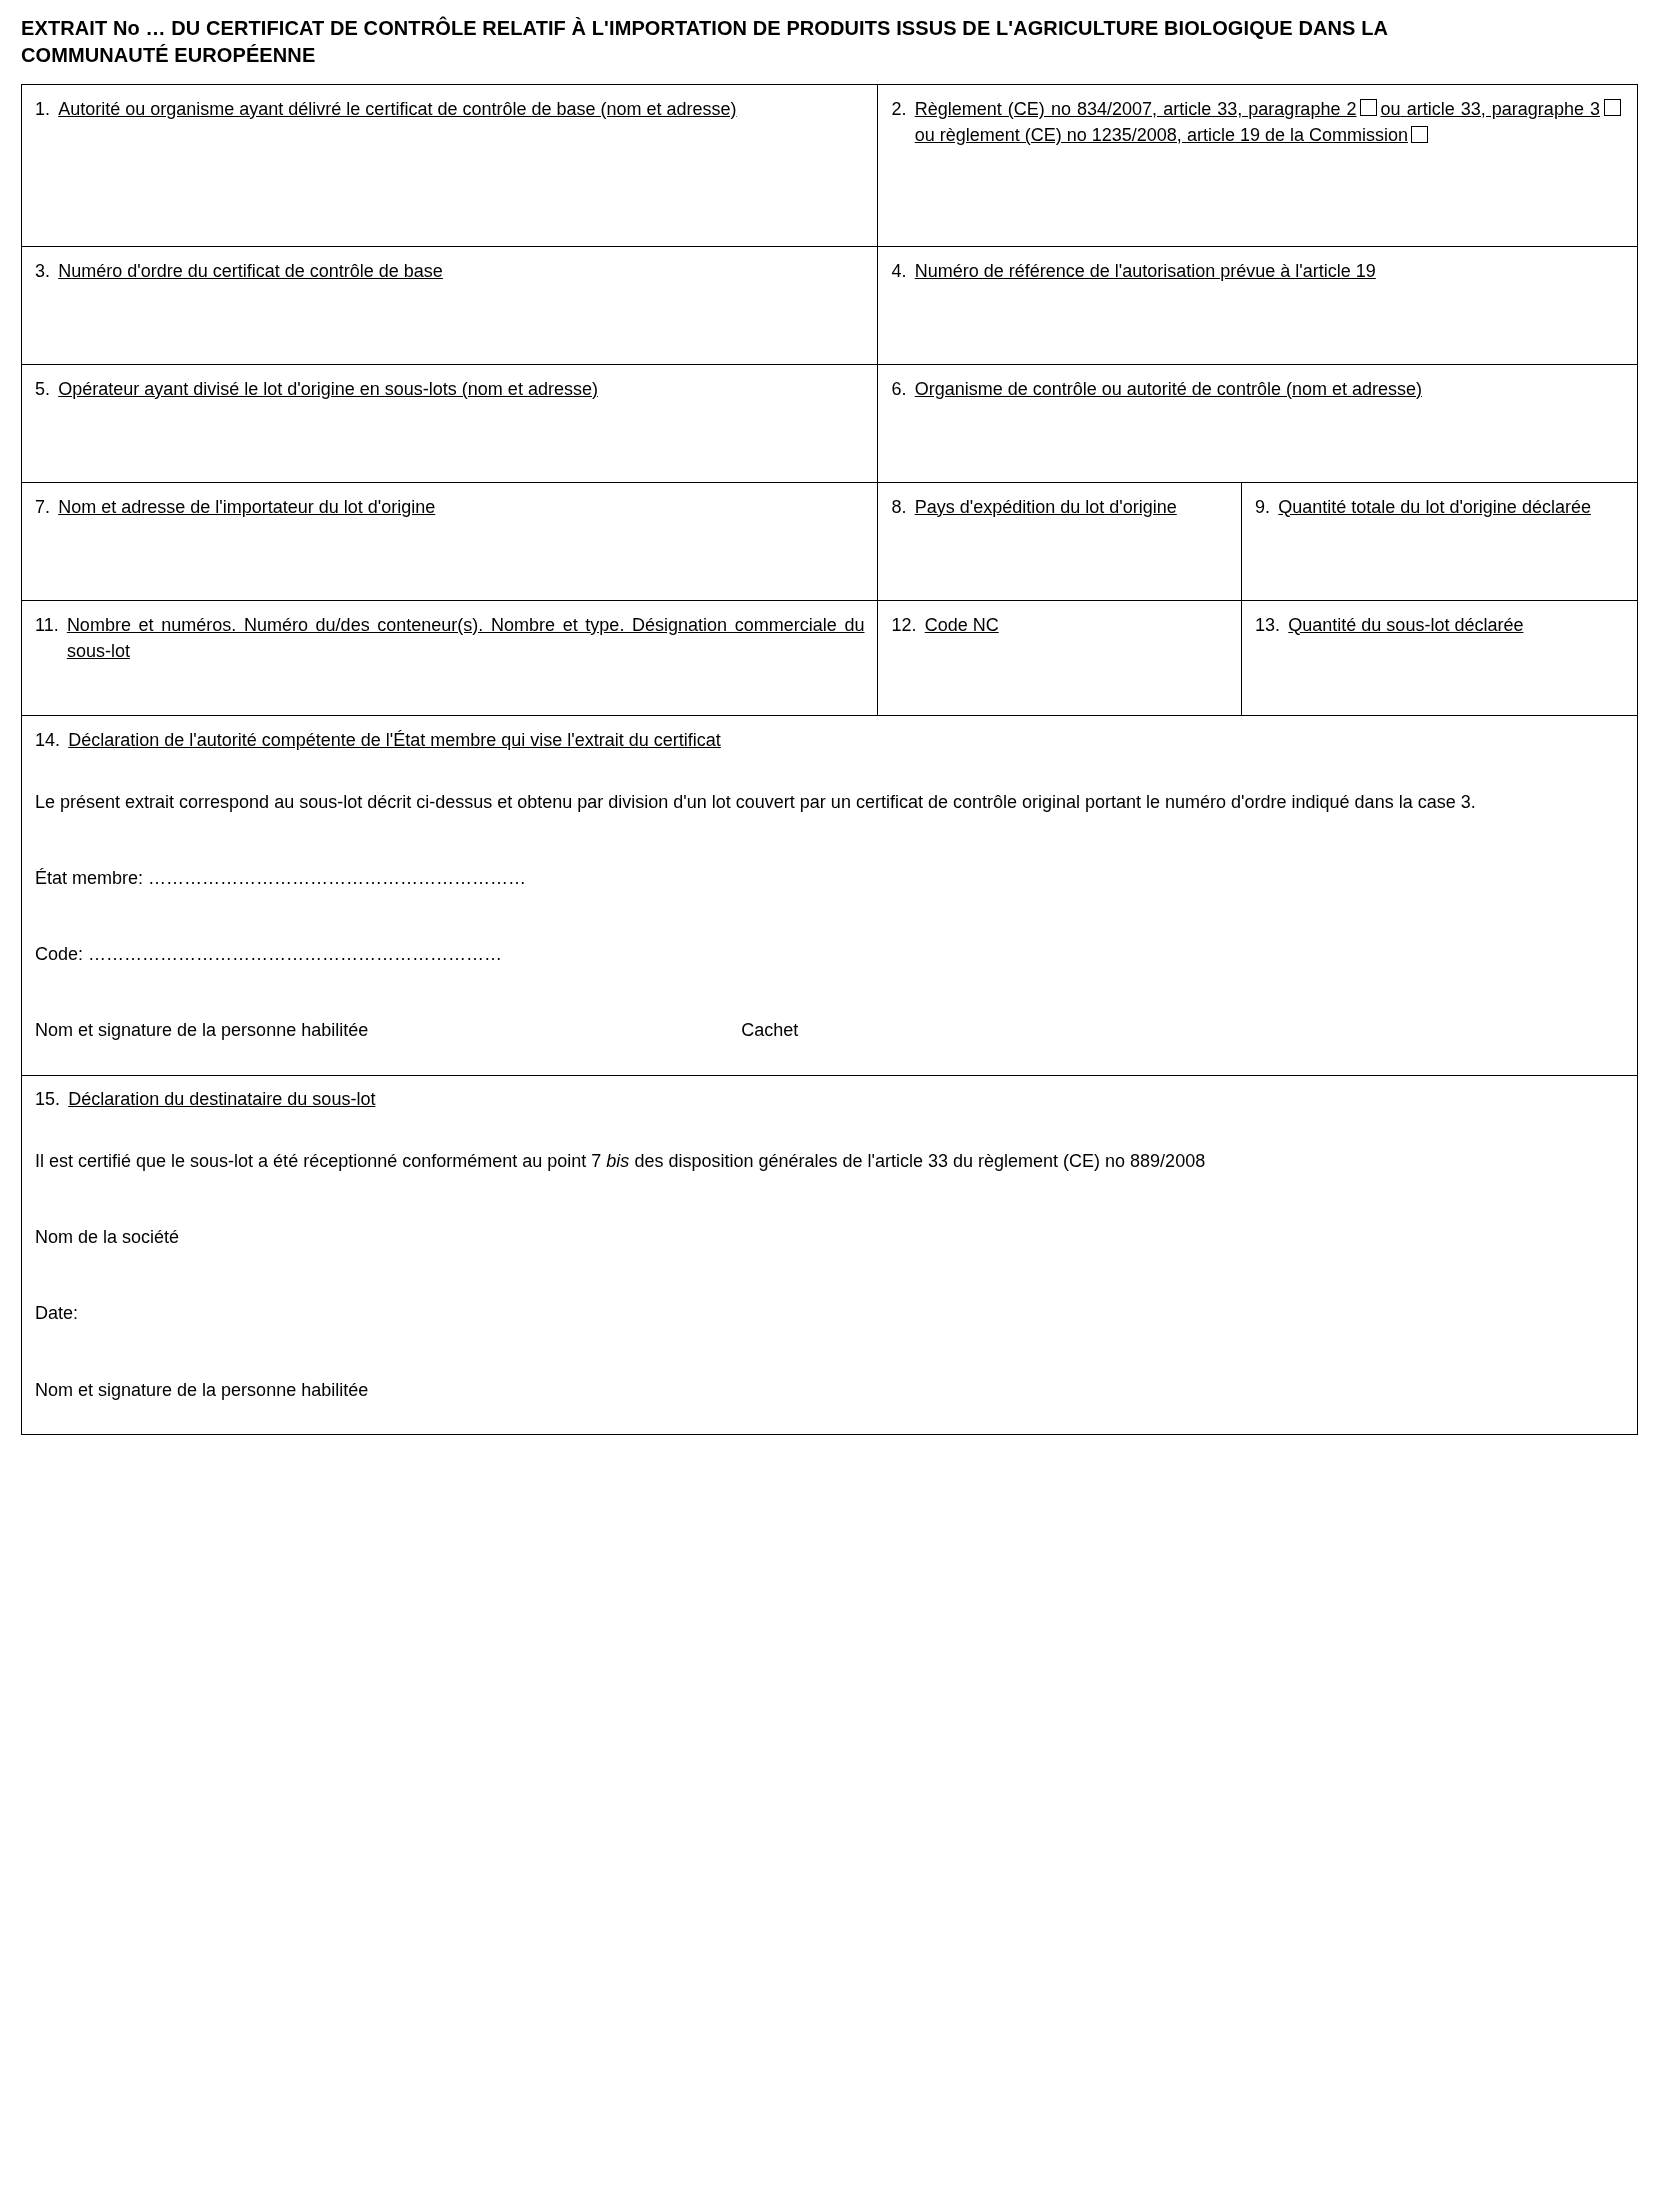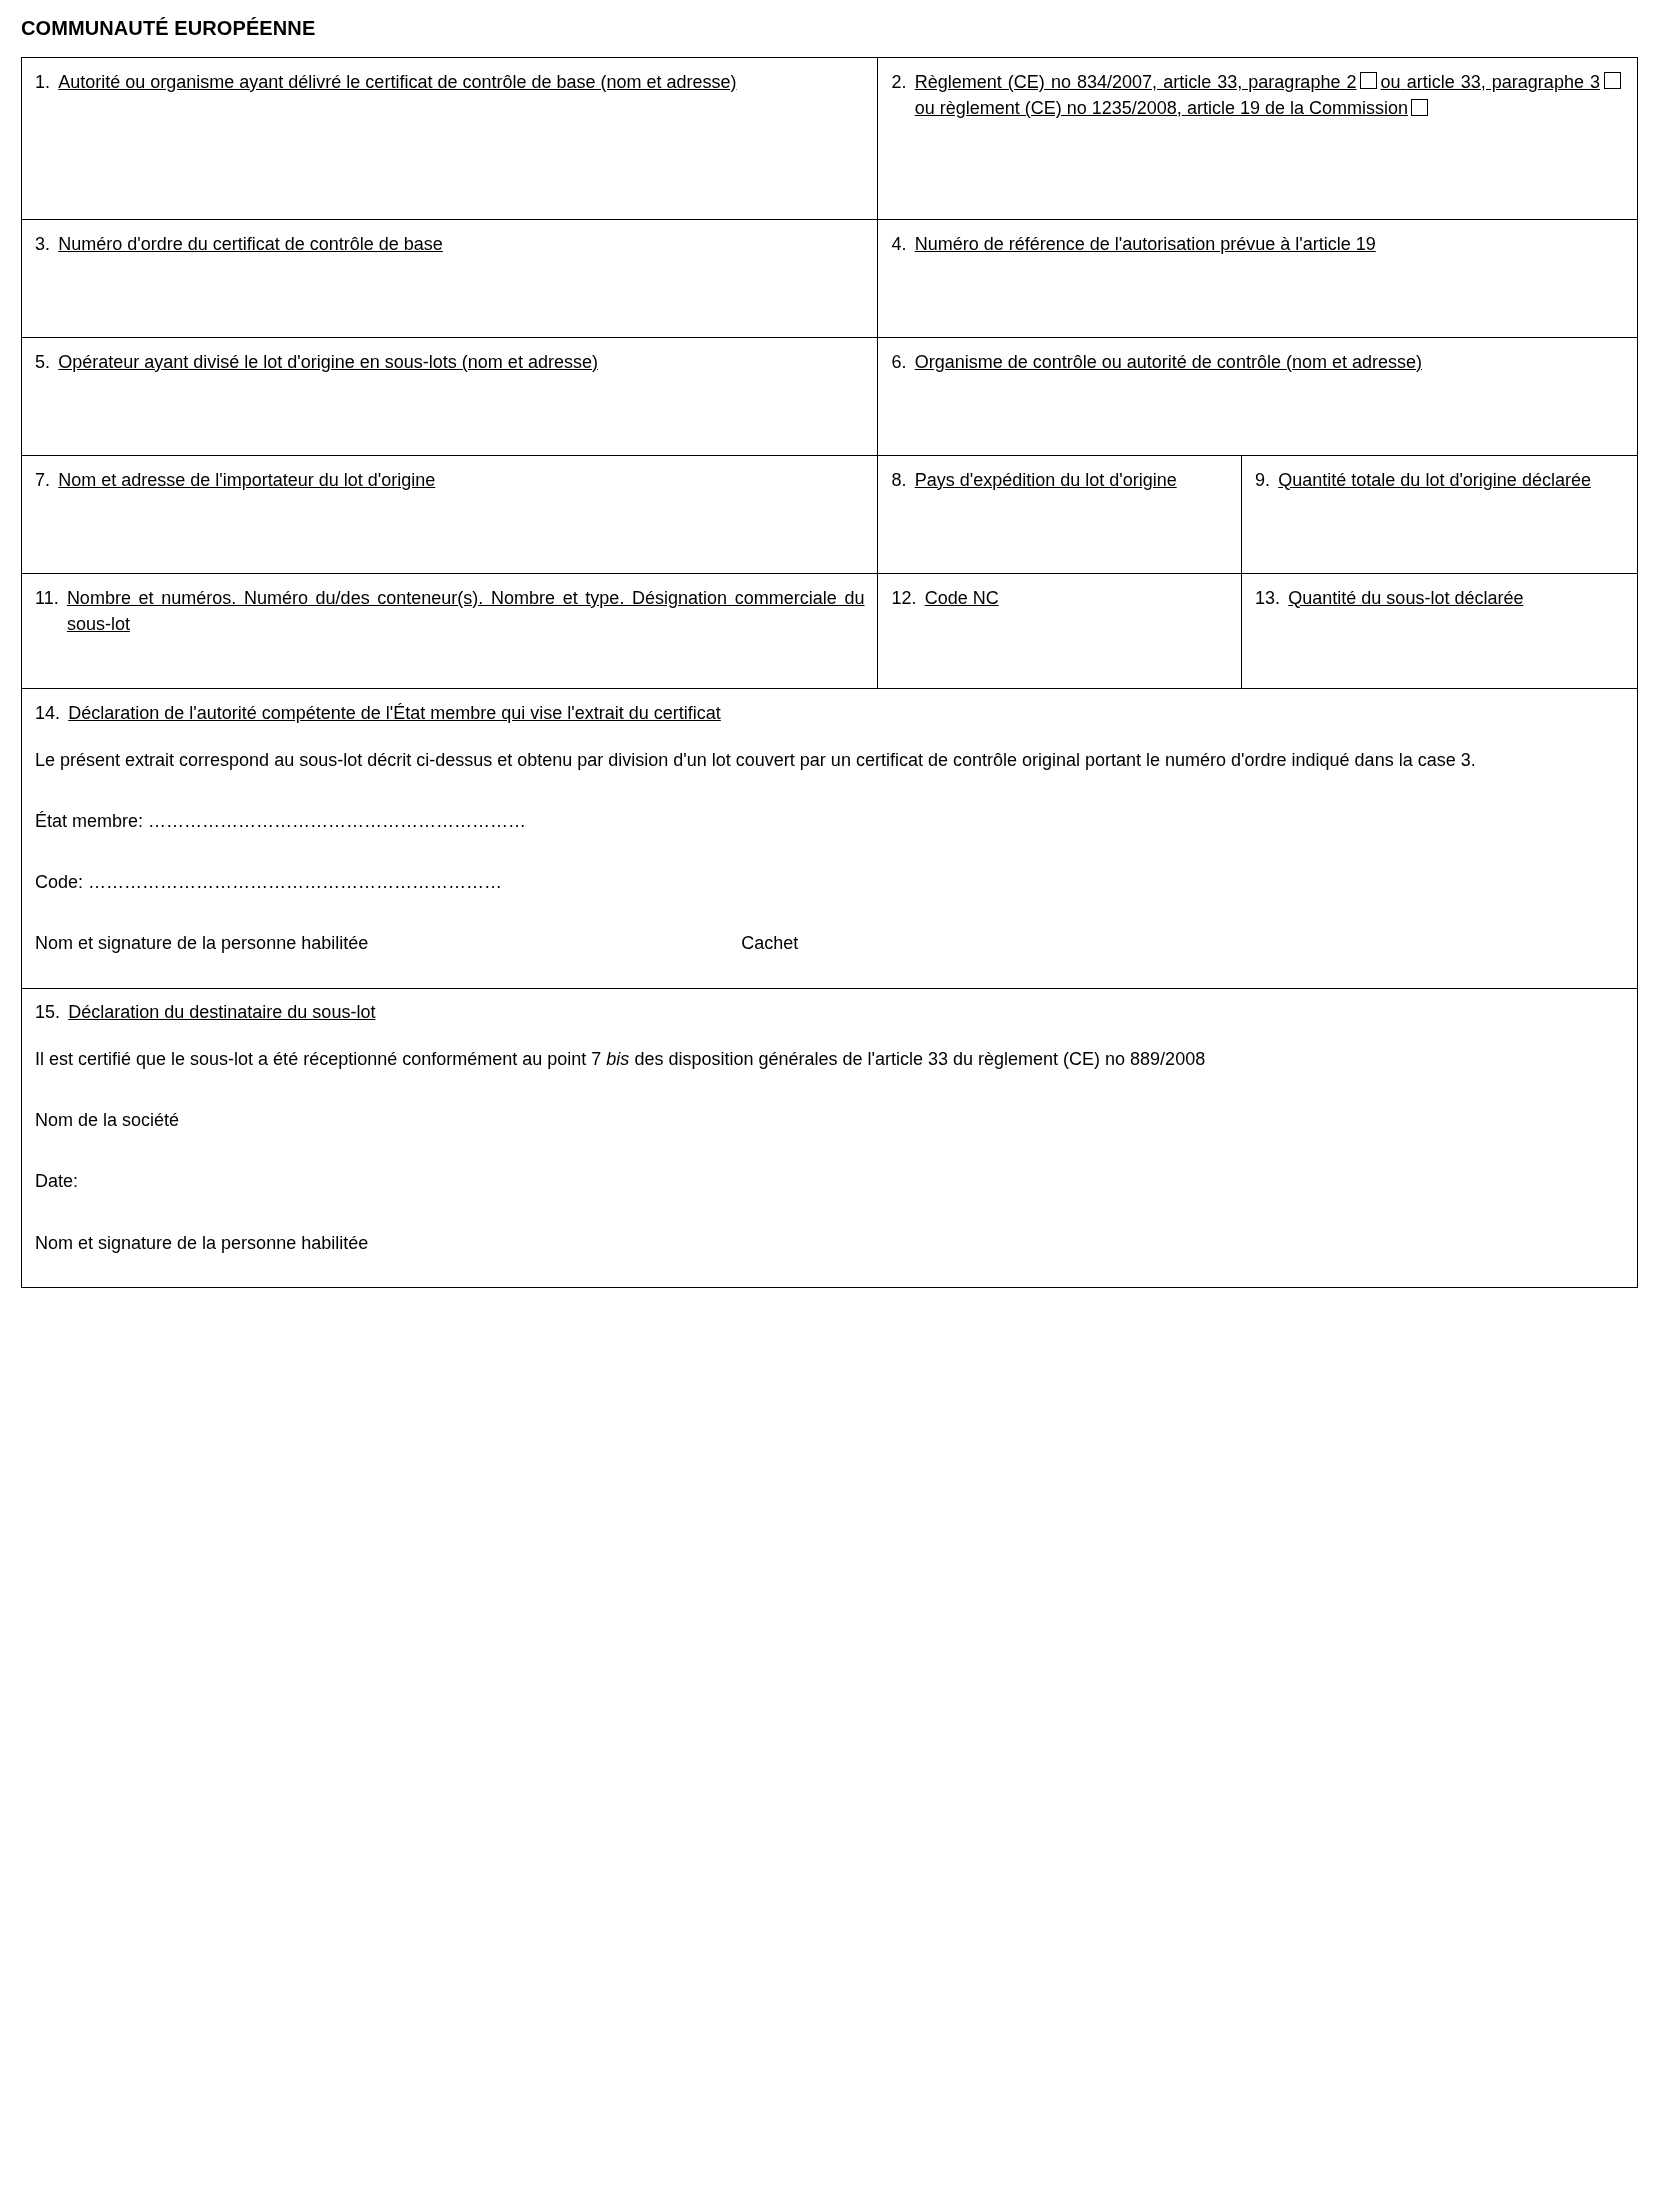--- a/index.html
+++ b/index.html
@@ -62,36 +62,37 @@
   }
 
   .h1 { height: 140px; }
   .h2 { height: 96px; }
   .h3 { height: 96px; }
   .h4 { height: 96px; }
   .h5 { height: 93px; }
   .h6 { height: 93px; }
 
   .sec14 p, .sec15 p {
-    margin: 0 0 0 0;
+    margin: 15px 0 0 0;
   }
   .gap-a { height: 21px; }
   .gap-c { height: 35px; }
   .cachet {
     display: inline-block;
     margin-left: 373px;
   }
   em.bis { font-style: italic; }
 </style>
 </head>
 <body>
 
 <div class="page">
 
   <div class="doc-title">
+    <span class="l1">EXTRAIT No … DU CERTIFICAT DE CONTRÔLE RELATIF À L'IMPORTATION DE PRODUITS ISSUS DE L'AGRICULTURE BIOLOGIQUE DANS LA</span>
     <span class="l2">COMMUNAUTÉ EUROPÉENNE</span>
   </div>
 
   <table class="form">
     <colgroup>
       <col style="width:53%">
       <col style="width:22.5%">
       <col style="width:24.5%">
     </colgroup>
 

